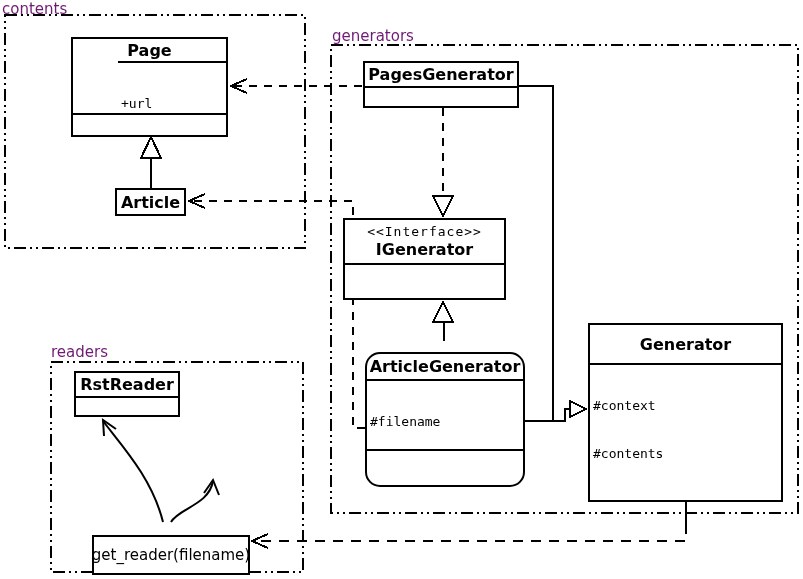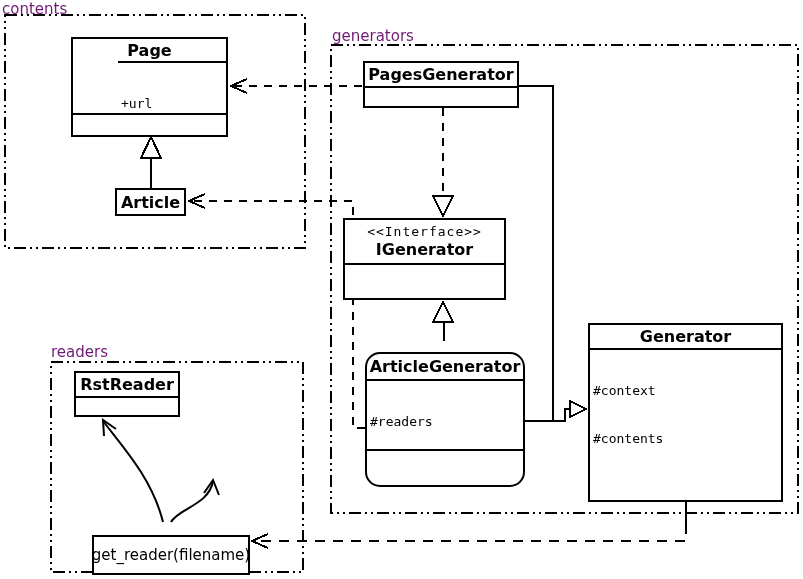--- a/index.html
+++ b/index.html
@@ -112,33 +112,33 @@
     </div>
     <div class="uml-sec" style="height:35px;">
       
       
     </div>
   </div>
 
   <div class="uml-class" style="left:365px;top:352px;width:160px;height:135px;border-radius:15px;">
     <div class="uml-title" style="height:25px;">ArticleGenerator</div>
     <div class="uml-sec" style="height:70px;">
-      <div class="uml-line">#readers</div>
+      <div class="uml-line">#filename</div>
       
       
       
     </div>
     <div class="uml-sec" style="height:36px;">
       <div class="uml-line">+generate_feeds()</div>
       
     </div>
   </div>
 
   <div class="uml-class" style="left:588px;top:323px;width:195px;height:179px;">
-    <div class="uml-title" style="height:23px;border-radius:10px;">Generator</div>
+    <div class="uml-title" style="height:38px;border-radius:10px;">Generator</div>
     <div class="uml-sec" style="height:99px;">
       <div class="uml-line">#context</div>
       <div class="uml-line">#contents</div>
       
       
       
       
     </div>
   </div>
 

